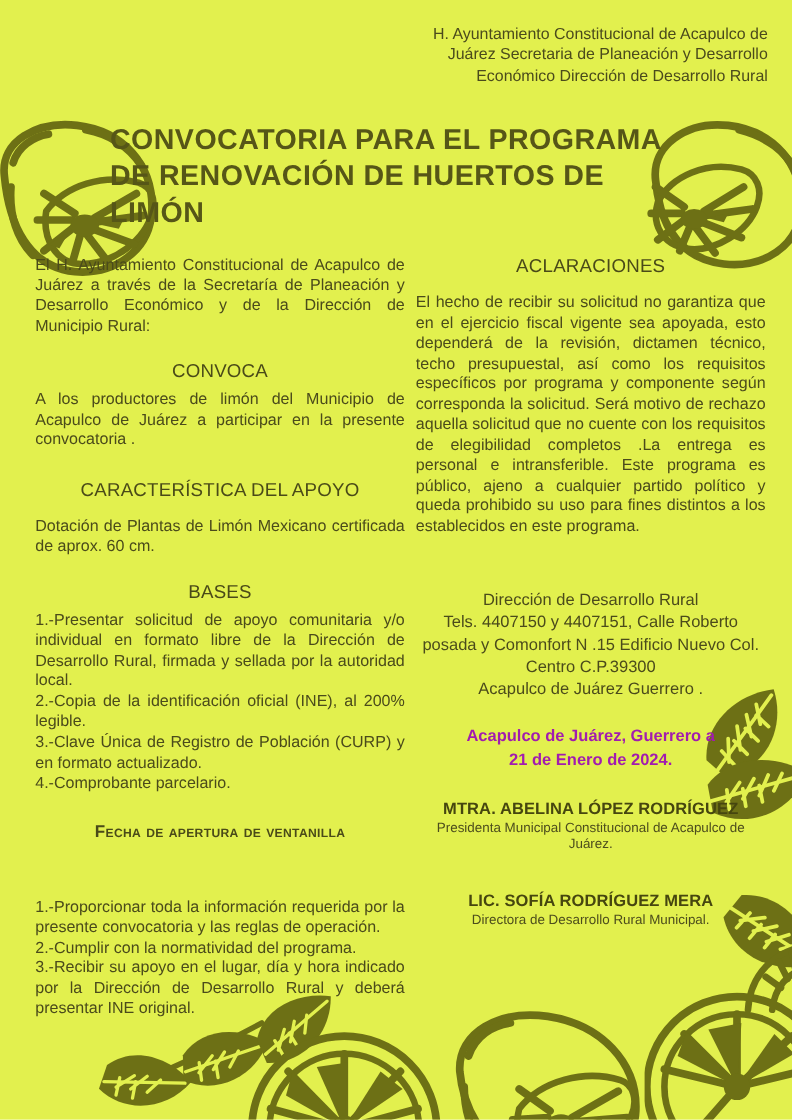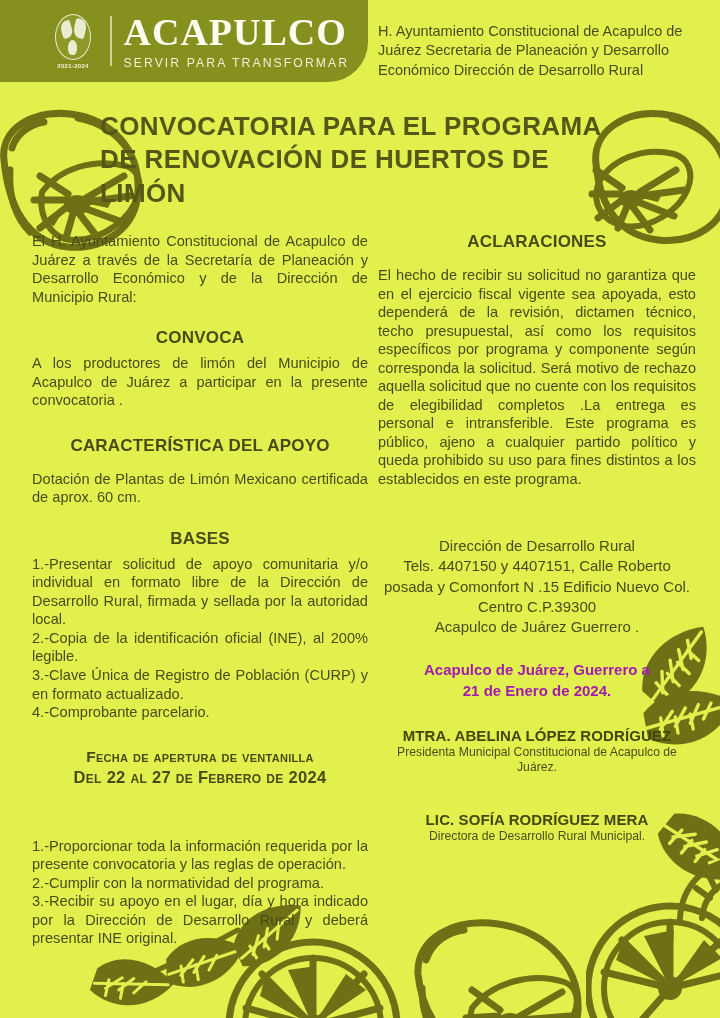--- a/index.html
+++ b/index.html
@@ -93,20 +93,21 @@
     letter-spacing: 2.1px;
     color: #f0f2d6;
     margin-top: 5px;
     font-weight: normal;
   }
   .dependency {
     position: absolute;
     top: 22px;
     right: 22px;
     width: 320px;
+    text-align: right;
     font-size: 14.5px;
     line-height: 1.33;
     color: #4b4b1c;
     z-index: 3;
   }
 
   
   .main-title {
     position: absolute;
     top: 110px;
@@ -126,21 +127,21 @@
   .col {
     position: absolute;
     top: 232px;
     z-index: 2;
   }
   .col-left  { left: 32px;  width: 336px; }
   .col-right { left: 378px; width: 318px; }
 
   .h2 {
     text-align: center;
-    font-weight: bold;
+    font-weight: normal;
     font-size: 17px;
     letter-spacing: .2px;
     color: #4a4a18;
     margin: 0;
   }
   .h2.small { font-size: 16px; }
   .body {
     font-size: 14.6px;
     line-height: 1.27;
     text-align: justify;
@@ -347,35 +348,20 @@
   <div class="decor" style="left:676px; top:856px;">
     <svg width="60" height="70" viewBox="0 0 60 70">
       <g fill="none" stroke="#6d7015" stroke-width="6" stroke-linecap="round">
         <path d="M58 4 C28 8 6 30 4 62"></path>
         <path d="M58 24 C40 28 28 42 26 62"></path>
         <path d="M44 10 L48 30 M32 18 L40 34 M20 32 L34 42"></path>
       </g>
     </svg>
   </div>
 
-  <div class="header-bar">
-    <div class="seal-wrap">
-      <div class="seal">
-        <span class="s-a"></span>
-          <span class="s-b"></span>
-          <span class="s-c"></span>
-      </div>
-      <div class="seal-years">2021-2024</div>
-    </div>
-    <div class="seal-div"></div>
-    <div class="brand">
-      <div class="brand-name">ACAPULCO</div>
-      <div class="brand-tag">SERVIR PARA TRANSFORMAR</div>
-    </div>
-  </div>
 
   <div class="dependency">H. Ayuntamiento Constitucional de Acapulco de Juárez Secretaria de Planeación y Desarrollo Económico Dirección de Desarrollo Rural</div>
 
   <div class="main-title">CONVOCATORIA PARA EL PROGRAMA DE RENOVACIÓN DE HUERTOS DE LIMÓN</div>
 
   <div class="col col-left">
     <p class="body">El H. Ayuntamiento Constitucional de Acapulco de Juárez a través de la Secretaría de Planeación y Desarrollo Económico  y de la Dirección de Municipio Rural:</p>
     <div class="sp-22"></div>
     <div class="h2">CONVOCA</div>
     <div class="sp-6"></div>
@@ -387,21 +373,20 @@
     <div class="sp-22"></div>
     <div class="h2">BASES</div>
     <div class="sp-6"></div>
     <p class="body" style="white-space:pre-line;">1.-Presentar solicitud de apoyo comunitaria y/o individual en formato libre de la Dirección de Desarrollo Rural, firmada y sellada por la autoridad local.
 2.-Copia de la identificación oficial (INE),  al 200%  legible.
 3.-Clave Única de Registro de Población (CURP) y en formato actualizado.
 4.-Comprobante parcelario.</p>
     <div class="sp-26"></div>
     <div class="date-block">
       <div class="l1">Fecha de apertura de ventanilla</div>
-      <div class="l2">Del 22 al 27 de Febrero de 2024</div>
     </div>
     <div class="sp-30"></div>
     <div class="sp-14"></div>
     <div class="sp-6"></div>
     <p class="body" style="white-space:pre-line;">1.-Proporcionar toda la información requerida por la presente convocatoria y las reglas de operación.
 2.-Cumplir con la normatividad del programa.
 3.-Recibir su apoyo en el lugar, día y hora indicado por la Dirección de Desarrollo Rural y deberá presentar INE original.</p>
   </div>
 
   <div class="col col-right">

